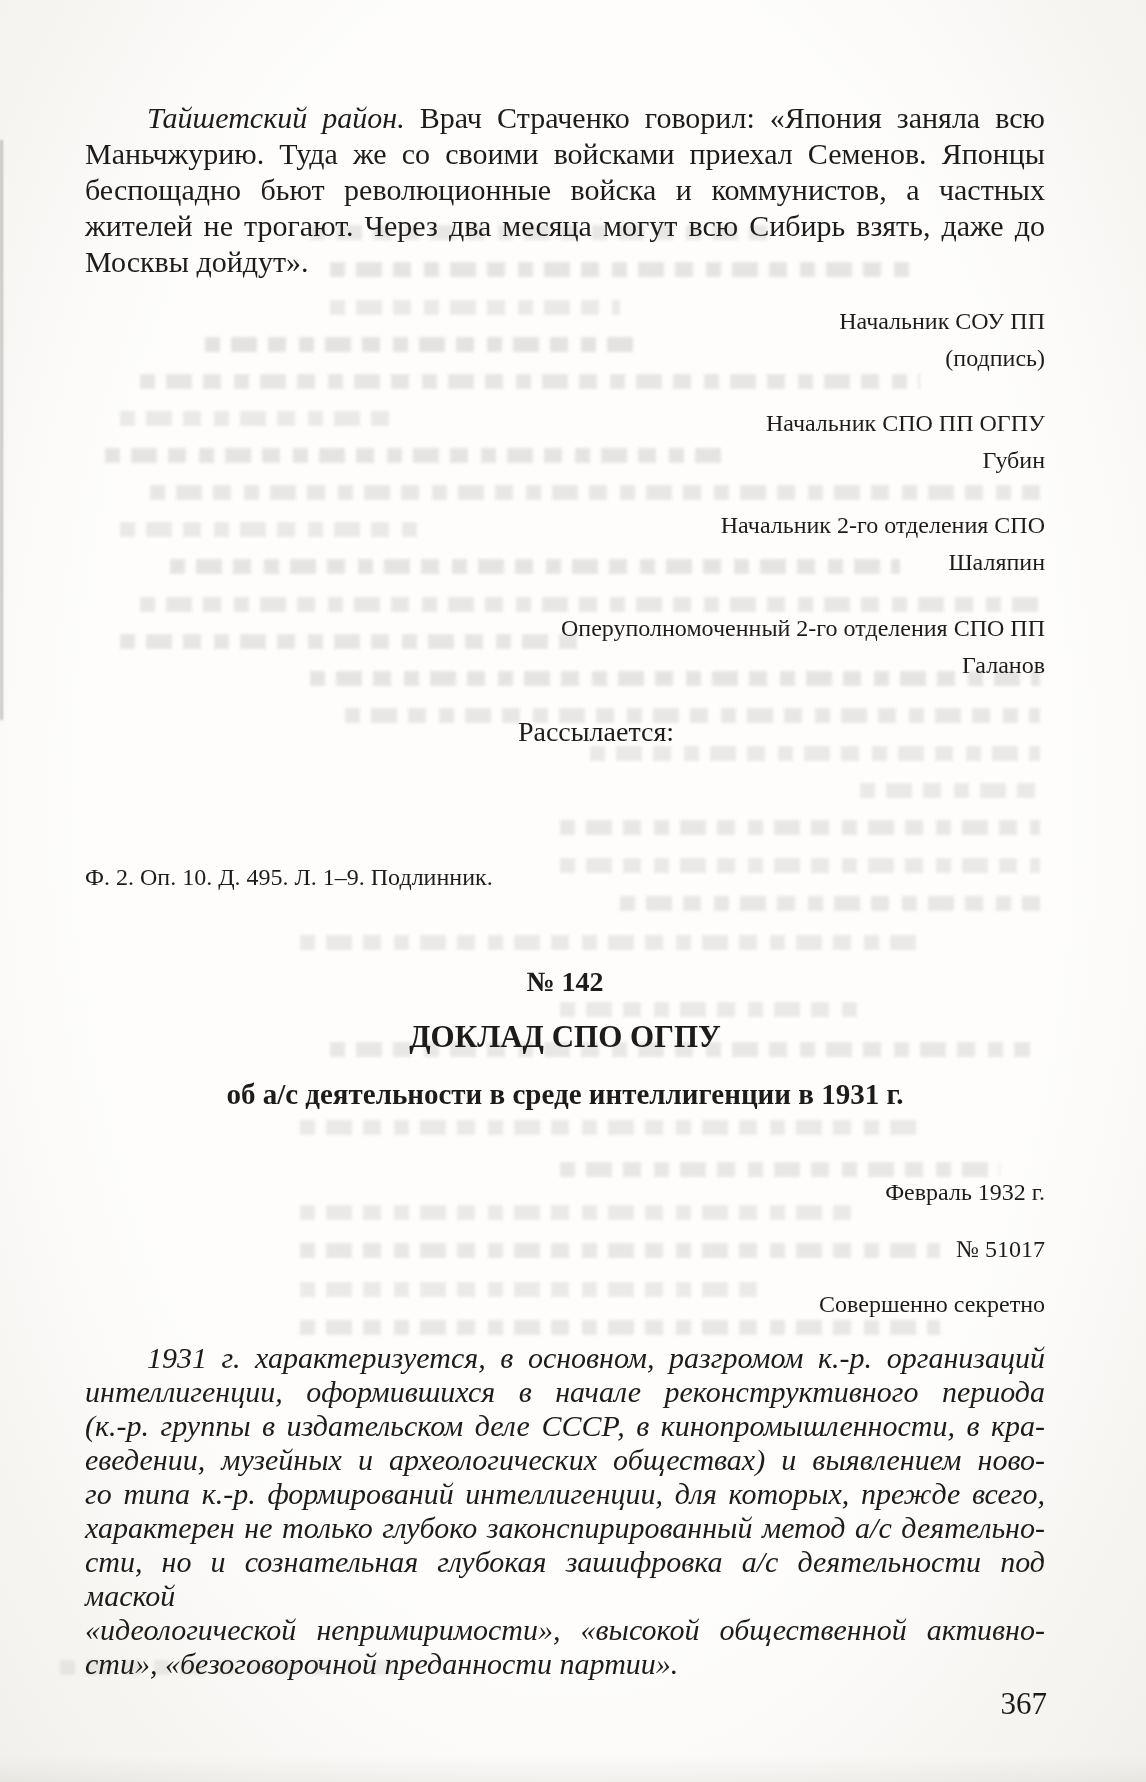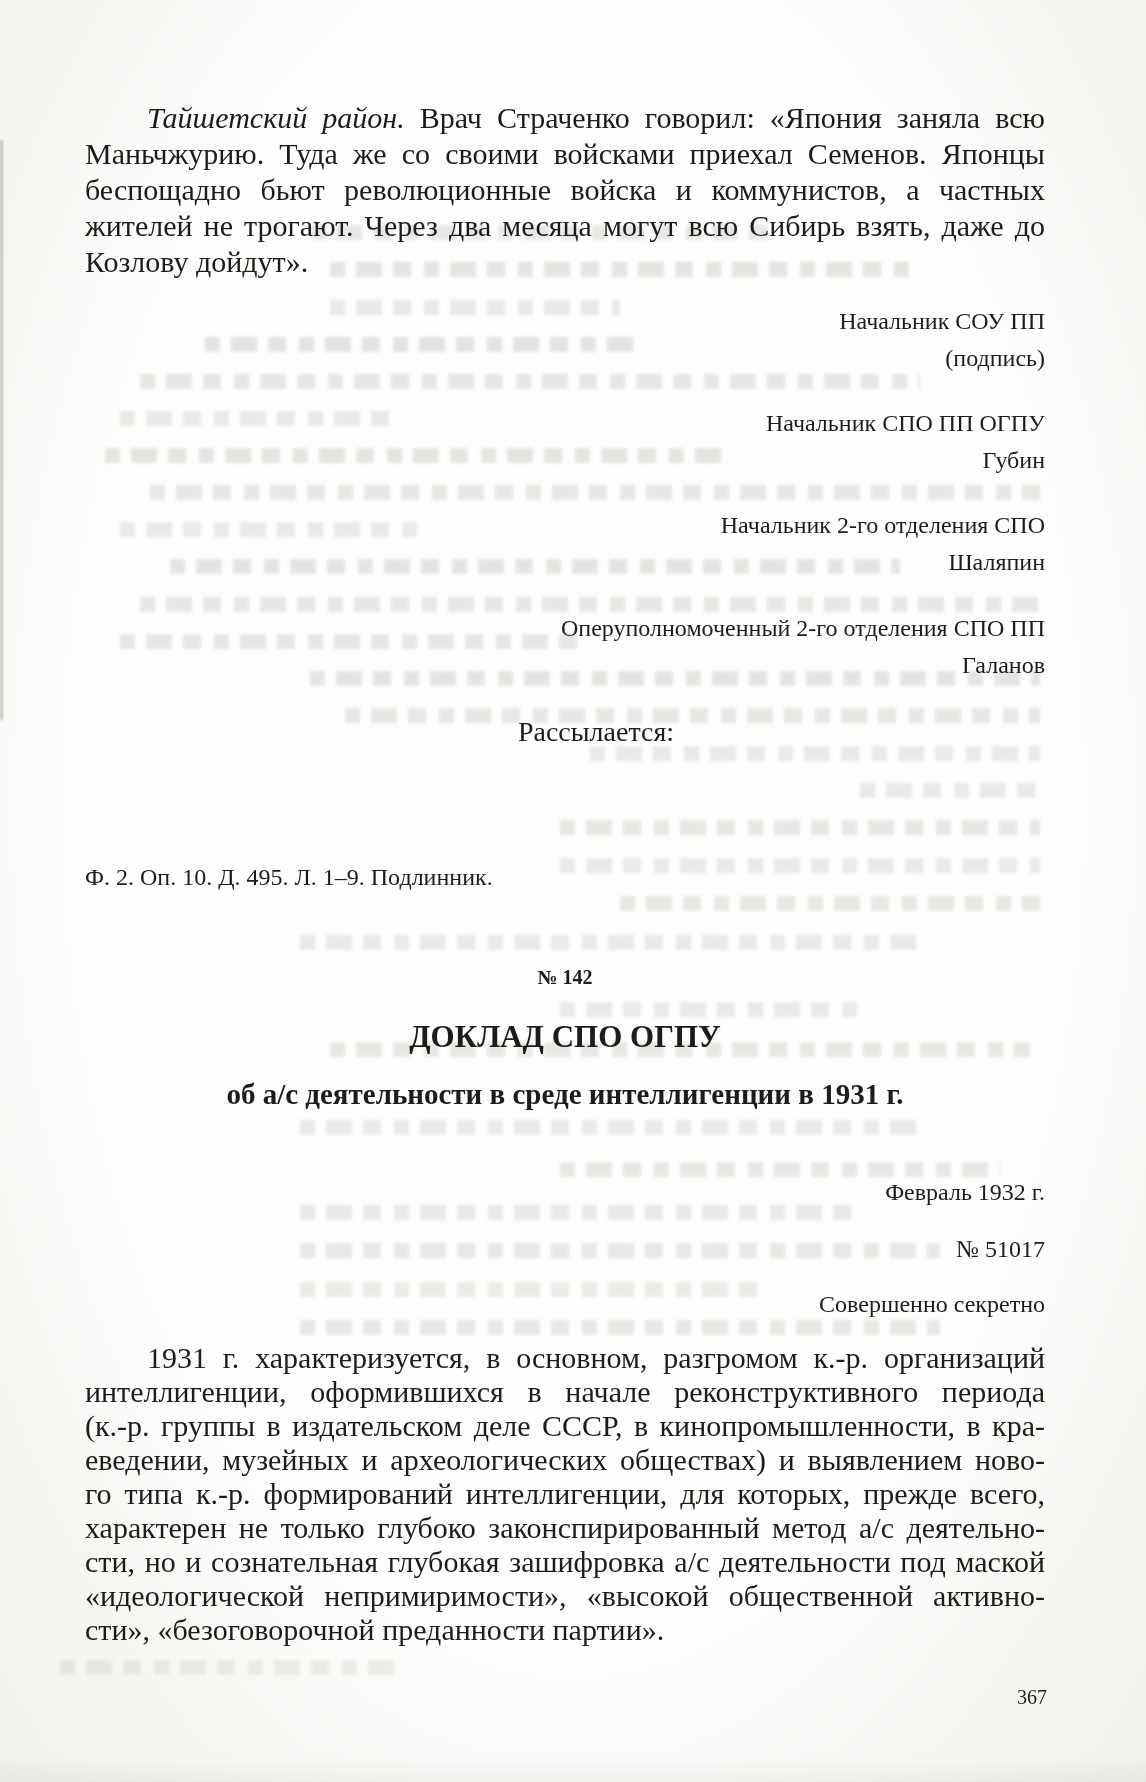--- a/index.html
+++ b/index.html
@@ -24,22 +24,22 @@
   .italic { font-style:italic; }
   .sig {
     position:absolute; right:101px;
     font-size:24px; line-height:37px; text-align:right;
   }
   .rightline { position:absolute; right:101px; font-size:24px; line-height:36px; }
   .center { position:absolute; left:85px; width:960px; text-align:center; font-weight:bold; }
   .arch { position:absolute; left:85px; font-size:24px; line-height:30px; }
   .label-row { position:absolute; left:85px; width:960px; font-size:28px; line-height:36px; }
   .label-row .indent { padding-left:62px;text-align:center; }
-  .body-lines { line-height:34px; }
-  .pagenum { position:absolute; right:99px; top:1686px; font-size:20px; }
+  .body-lines { line-height:34px;font-style:italic; }
+  .pagenum { position:absolute; right:99px; top:1686px; font-size:31px; }
   .edge-line {
     position:absolute; left:0; top:140px; width:3px; height:580px;
     background:rgba(70,68,62,.30); filter:blur(1px);
   }
   .corner-shade {
     position:absolute; left:0; bottom:0; width:100%; height:26px;
     background:linear-gradient(to bottom, rgba(0,0,0,0), rgba(120,118,110,.08));
   }
   .bleed {
     position:absolute; height:15px;
@@ -88,21 +88,21 @@
       <div class="bleed" style="top: 1320px; left: 300px; width: 640px; opacity: 0.14;"></div>
       <div class="bleed" style="top: 1660px; left: 60px; width: 340px; opacity: 0.1;"></div>
     </div>
 
   <div class="para" style="top:100px;">
     <div class="jline firstline"><span class="italic">Тайшетский район.</span><span> Врач Страченко говорил: «Япония заняла всю</span></div>
     <div class="lines">
         <div class="jline">Маньчжурию. Туда же со своими войсками приехал Семенов. Японцы</div>
         <div class="jline">беспощадно бьют революционные войска и коммунистов, а частных</div>
         <div class="jline">жителей не трогают. Через два месяца могут всю Сибирь взять, даже до</div>
-        <div class="jline">Козлову дойдут».</div>
+        <div class="jline">Москвы дойдут».</div>
       </div>
   </div>
 
   <div class="sig" style="top:303px;">
     <div>Начальник СОУ ПП</div>
     <div>(подпись)</div>
   </div>
   <div class="sig" style="top:405px;">
     <div>Начальник СПО ПП ОГПУ</div>
     <div>Губин</div>
@@ -115,21 +115,21 @@
     <div>Оперуполномоченный 2-го отделения СПО ПП</div>
     <div>Галанов</div>
   </div>
 
   <div class="label-row" style="top:714px;">
     <div class="indent">Рассылается:</div>
   </div>
 
   <div class="arch" style="top:862px;">Ф. 2. Оп. 10. Д. 495. Л. 1–9. Подлинник.</div>
 
-  <div class="center" style="top:966px; font-size:20px;">№ 142</div>
+  <div class="center" style="top:966px; font-size:28px;">№ 142</div>
   <div class="center" style="top:1019px; font-size:31px;">ДОКЛАД СПО ОГПУ</div>
   <div class="center" style="top:1078px; font-size:29px;">об а/с деятельности в среде интеллигенции в 1931 г.</div>
 
   <div class="rightline" style="top:1174px;">Февраль 1932 г.</div>
   <div class="rightline" style="top:1231px;">№ 51017</div>
   <div class="rightline" style="top:1286px;">Совершенно секретно</div>
 
   <div class="para lines indent-first body-lines" style="top:1341px;">
       <div class="jline">1931 г. характеризуется, в основном, разгромом к.-р. организаций</div>
       <div class="jline">интеллигенции, оформившихся в начале реконструктивного периода</div>

